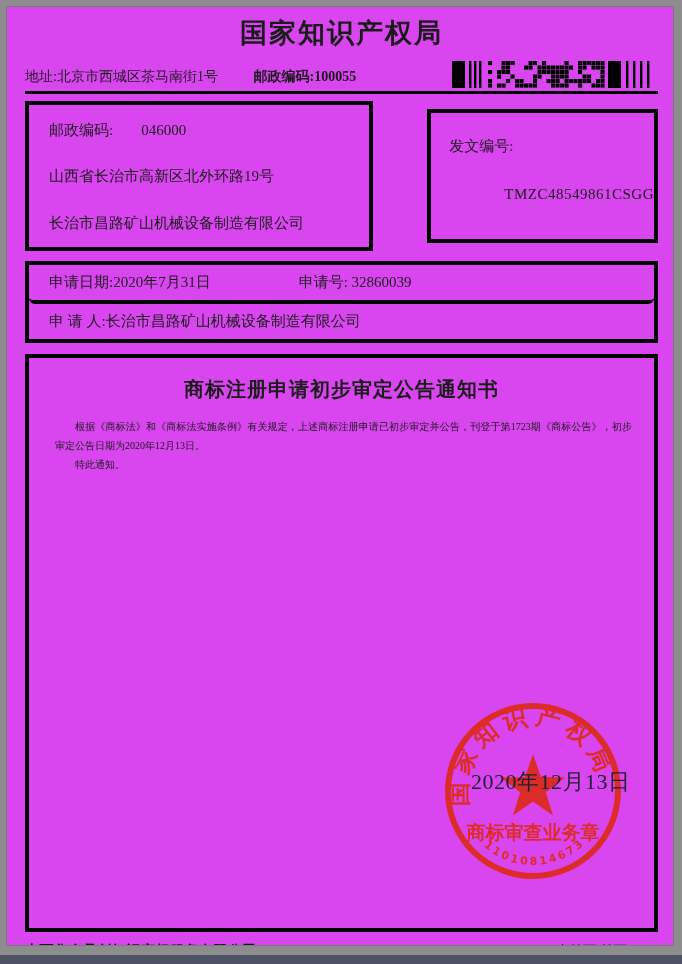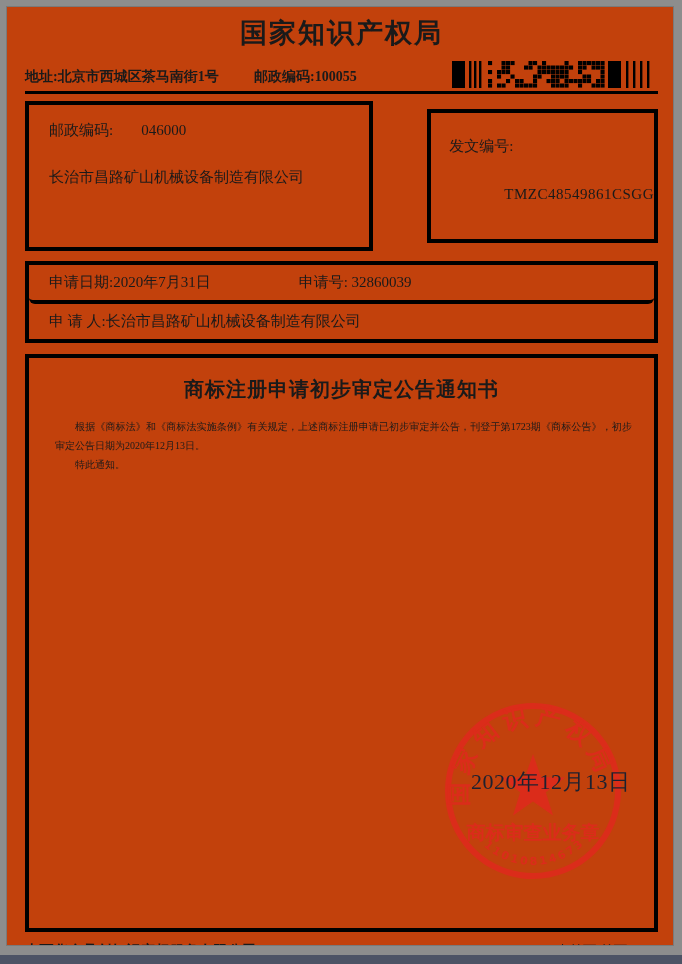--- a/index.html
+++ b/index.html
@@ -10,39 +10,39 @@
     color: #1a1a1a;
     position: relative;
     overflow: hidden;
   }
   .bottom-bar {
     position: absolute; left: 0; right: 0; bottom: 0; height: 9px;
     background: #4d5365;
   }
   .page {
     position: absolute; left: 6px; top: 6px; right: 8px; bottom: 18px;
-    background: #c2410c;
+    background: #d946ef;
     border: 1px solid #7a7a7a;
     padding: 0 15px 0 18px;
     overflow: hidden;
   }
   .doc-title {
     margin-top: 8px;
     text-align: center;
     font-size: 27px;
     font-weight: 700;
     letter-spacing: 2px;
   }
   .addr-row {
     margin-top: 10px;
     display: flex;
     align-items: flex-end;
     justify-content: space-between;
   }
-  .addr-left { font-size: 14px; font-weight: 700; padding-bottom: 2px; }
+  .addr-left { font-size: 14px; font-weight: 400; padding-bottom: 2px; }
   .addr-post { font-size: 14px; font-weight: 600; padding-bottom: 2px; margin-left: -60px; }
   .barcode { width: 206px; height: 27px; display: block; }
   .hrule { border-top: 3px solid #000; margin-top: 3px; }
 
   .boxes-row { margin-top: 7px; display: flex; gap: 40px; }
   .recipient-box {
     width: 358px; height: 150px;
     border: 4px solid #000;
     padding: 16px 0 0 20px;
     font-size: 15px;
@@ -221,20 +221,21 @@
       </svg>
   </div>
 
   <div class="hrule"></div>
 
   <div class="boxes-row">
     <div class="recipient-box">
       <div>
         <span>邮政编码:</span><span class="post-value">046000</span>
       </div>
+      <div class="line2">山西省长治市高新区北外环路19号</div>
       <div class="line3">长治市昌路矿山机械设备制造有限公司</div>
     </div>
     <div class="dispatch-box">
       <div>发文编号:</div>
       <div class="dispatch-value">TMZC48549861CSGG</div>
     </div>
   </div>
 
   <div class="info-box">
     <div class="info-row first">

